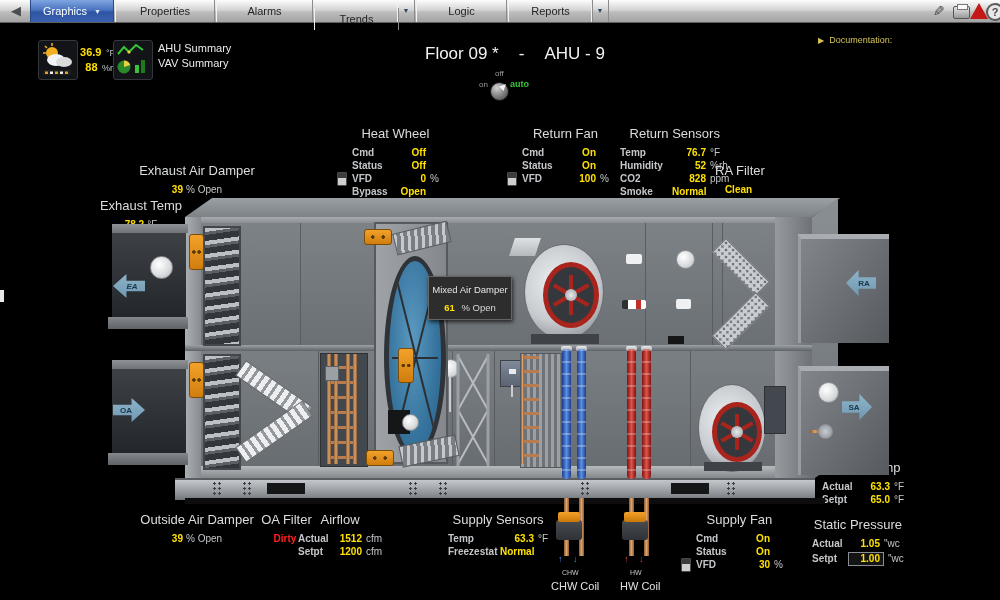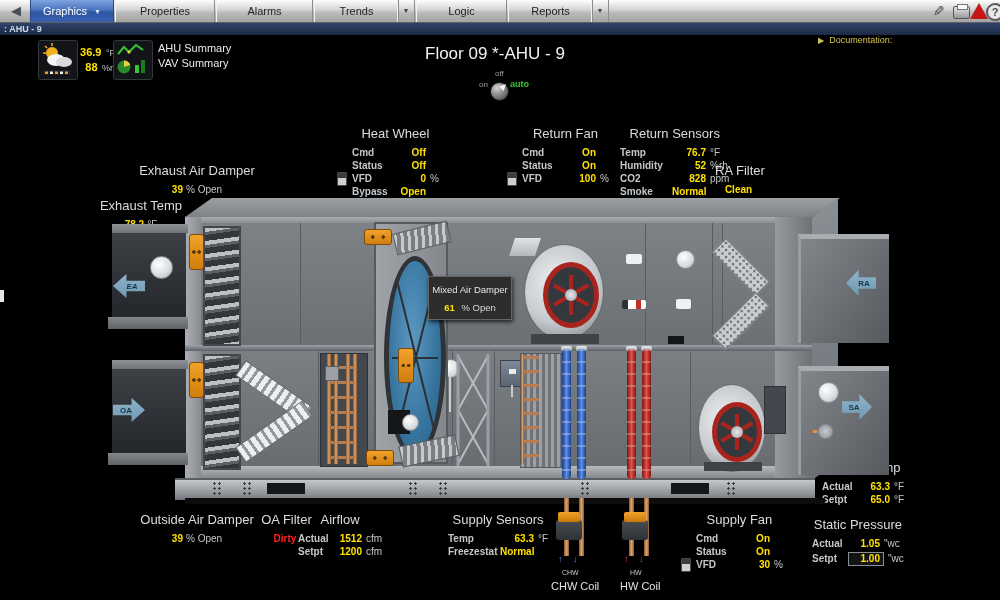--- a/index.html
+++ b/index.html
@@ -37,21 +37,21 @@
   #crumbbar{position:absolute;left:0;top:23px;width:1000px;height:12px;
     background:linear-gradient(#30436a,#1c2a45);}
   #crumbbar span{position:absolute;left:4px;top:1px;font-size:9px;font-weight:bold;color:#cfd8e6;}
 
   
   .wbox{position:absolute;width:38px;height:38px;background:#121418;border:1px solid #34383d;border-radius:3px;}
   .hval{font-size:11px;font-weight:bold;color:#ffe100;}
   .hunit{font-size:9px;color:#c4c7ca;font-weight:normal;}
   .hrow{position:absolute;white-space:nowrap;}
   .hlink{position:absolute;font-size:11px;color:#e8eaec;white-space:nowrap;cursor:pointer;}
-  #title{position:absolute;left:425px;top:44px;display:flex;gap:0;color:#f2f2f2;font-size:17px;white-space:nowrap;}
+  #title{position:absolute;left:425px;top:44px;display:flex;gap:20px;color:#f2f2f2;font-size:17px;white-space:nowrap;}
   #doclink{position:absolute;left:818px;top:35px;font-size:9px;color:#d6c455;white-space:nowrap;}
   #doclink .tri{font-size:8px;margin-right:5px;}
 
   
   .swlab{position:absolute;font-size:8px;color:#9a9da0;}
   #sw-auto{color:#35c535;font-weight:bold;font-size:9px;}
   #sw-knob{position:absolute;left:490px;top:82px;width:17px;height:17px;border-radius:50%;
     background:radial-gradient(circle at 35% 30%,#d2d2d2,#8a8a8a 45%,#3a3a3a);border:1px solid #1e1e1e;}
   #sw-knob:before{content:"";position:absolute;left:8px;top:1px;width:7px;height:7px;background:#f4f4f4;
     clip-path:polygon(100% 0,0 35%,65% 100%);}
@@ -117,34 +117,31 @@
 </head>
 <body>
 
 <div id="stage">
 
   <div id="menubar">
     <div id="mb-back"><span>◀</span></div>
     <div class="mtab active" style="left:30px;width:82px;"><span>Graphics</span><span class="dd">▼</span></div>
     <div class="mtab" style="left:115px;width:98px;"><span>Properties</span></div>
     <div class="mtab" style="left:216px;width:95px;"><span>Alarms</span></div>
-    <div class="mtab" style="left:314px;width:83px;"><span>Trends</span></div>
+    <div class="mtab" style="left:314px;width:83px;margin-top:8px;"><span>Trends</span></div>
     <div class="ddcell" style="left:397px;width:16px;"><span>▼</span></div>
     <div class="mtab" style="left:416px;width:89px;"><span>Logic</span></div>
     <div class="mtab" style="left:508px;width:83px;"><span>Reports</span></div>
     <div class="ddcell" style="left:591px;width:16px;"><span>▼</span></div>
     <span class="mico" id="ico-edit" style="left:933px;">✎</span>
     <div class="mico" id="ico-print" style="left:953px;"></div>
     <div class="mico" id="ico-alarm" style="left:970px;"></div>
     <div class="mico" id="ico-help" style="left:986px;">?</div>
   </div>
 
-  <div id="crumbbar">
-    <span>: AHU - 9</span>
-  </div>
 
   <div class="wbox" style="left:38px;top:40px;">
     <svg width="36" height="36">
       <circle cx="13" cy="12" r="6" fill="#f0b020"></circle>
       <line x1="13" y1="2" x2="13" y2="5" stroke="#f0b020" stroke-width="1.5"></line>
       <line x1="4" y1="12" x2="7" y2="12" stroke="#f0b020" stroke-width="1.5"></line>
       <line x1="6" y1="5" x2="8" y2="7" stroke="#f0b020" stroke-width="1.5"></line>
       <ellipse cx="17" cy="19" rx="9" ry="6" fill="#f2f4f5"></ellipse>
       <ellipse cx="25" cy="21" rx="8" ry="5" fill="#d8dadc"></ellipse>
       <rect x="4" y="29" width="28" height="5" fill="#1c1e22"></rect>

